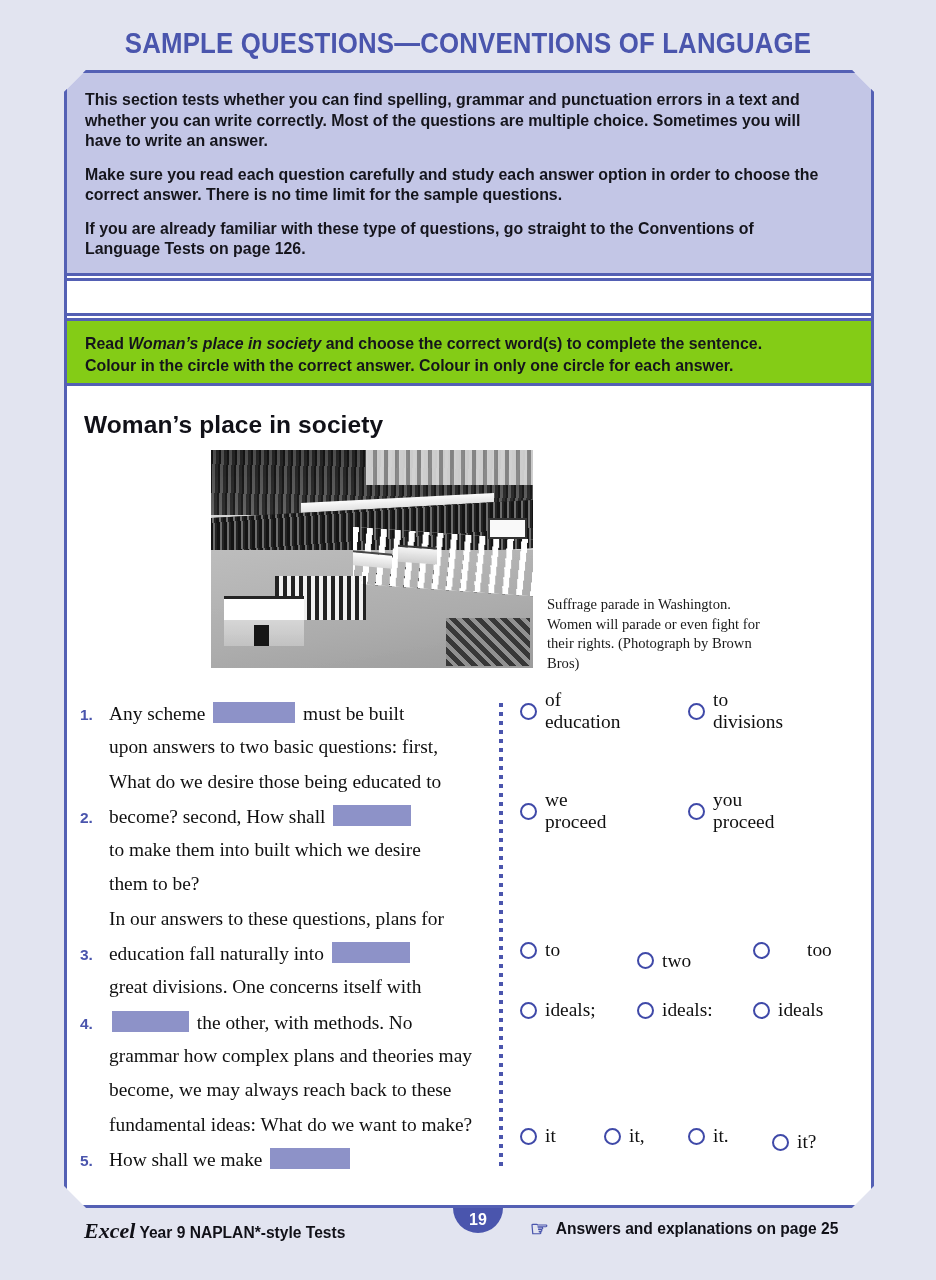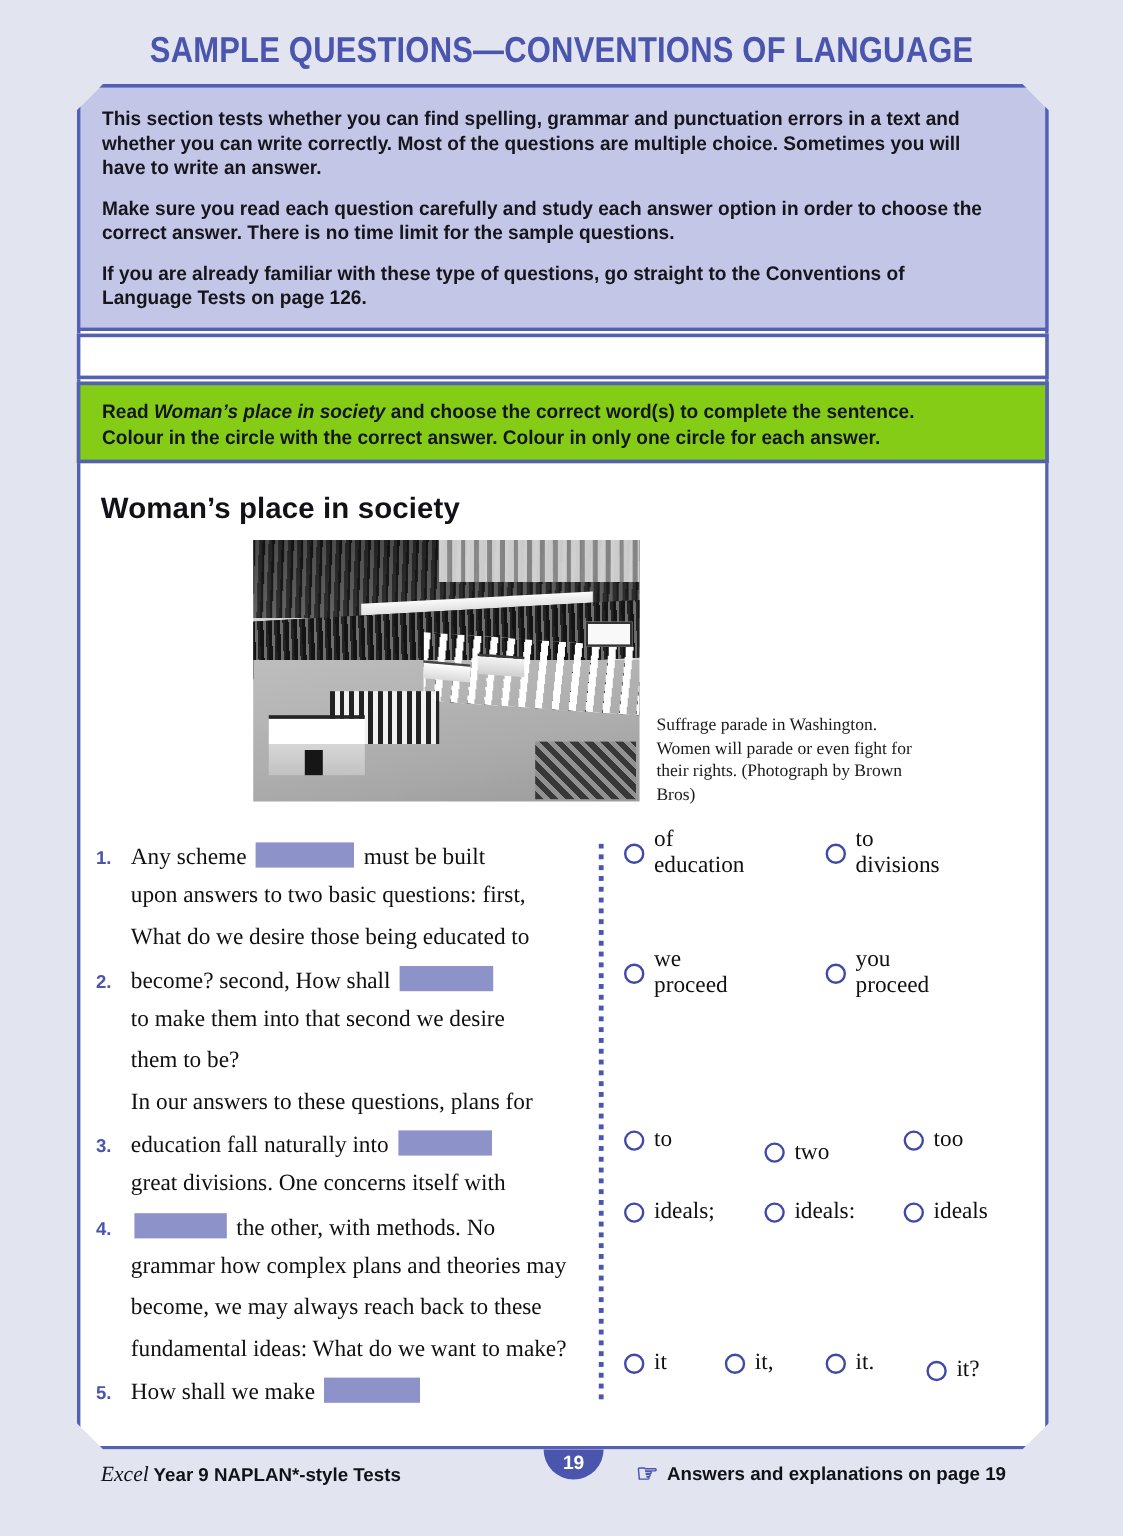--- a/index.html
+++ b/index.html
@@ -276,22 +276,22 @@
     left: 84px; top: 1218px;
     font-family: "Liberation Sans Narrow", "Liberation Sans", sans-serif;
     font-weight: bold;
     font-size: 15.6px;
     color: #111118;
     white-space: nowrap;
   }
   #footer-left .excel {
     font-family: "Liberation Serif", serif;
     font-style: italic;
-    font-weight: normal;
-    font-size: 18px;
+    font-weight: bold;
+    font-size: 22px;
   }
   #page-badge {
     position: absolute;
     left: 453px; top: 1208px;
     width: 50px; height: 25px;
     background: #4a55ad;
     border-radius: 0 0 25px 25px;
     color: #ffffff;
     font-family: "Liberation Sans Narrow", "Liberation Sans", sans-serif;
     font-weight: bold;
@@ -372,21 +372,21 @@
       <div class="q-line">
         <span class="q-num"></span>
         <span><span class="q-text">What do we desire those being educated to</span></span>
       </div>
       <div class="q-line">
         <span class="q-num">2.</span>
         <span><span class="q-text">become? second, How shall </span><span class="gap" style="width: 78px;"></span></span>
       </div>
       <div class="q-line">
         <span class="q-num"></span>
-        <span><span class="q-text">to make them into that second we desire</span></span>
+        <span><span class="q-text">to make them into built which we desire</span></span>
       </div>
       <div class="q-line">
         <span class="q-num"></span>
         <span><span class="q-text">them to be?</span></span>
       </div>
       <div class="q-line">
         <span class="q-num"></span>
         <span><span class="q-text">In our answers to these questions, plans for</span></span>
       </div>
       <div class="q-line">
@@ -444,21 +444,21 @@
       </div>
       <div class="opt-row" style="top: 248px;">
         <div class="opt" style="position: absolute; left: 0px;">
           <span class="circle"></span>
           <span>to</span>
         </div>
         <div class="opt" style="position: absolute; left: 117px; margin-top: 21px;">
           <span class="circle"></span>
           <span>two</span>
         </div>
-        <div class="opt" style="position: absolute; left: 233px;">
+        <div class="opt" style="position: absolute; left: 233px; gap: 29px;">
           <span class="circle"></span>
           <span>too</span>
         </div>
       </div>
       <div class="opt-row" style="top: 308px;">
         <div class="opt" style="position: absolute; left: 0px;">
           <span class="circle"></span>
           <span>ideals;</span>
         </div>
         <div class="opt" style="position: absolute; left: 117px;">
@@ -489,16 +489,16 @@
         </div>
       </div>
     </div>
 
   <div id="footer-left"><span class="excel">Excel</span><span> Year 9 NAPLAN*-style Tests</span></div>
 
   <div id="page-badge">19</div>
 
   <div id="footer-right">
     <span class="hand">☞</span>
-    <span>Answers and explanations on page 19</span>
+    <span>Answers and explanations on page 25</span>
   </div>
 
 </div>
 
 </body></html>

